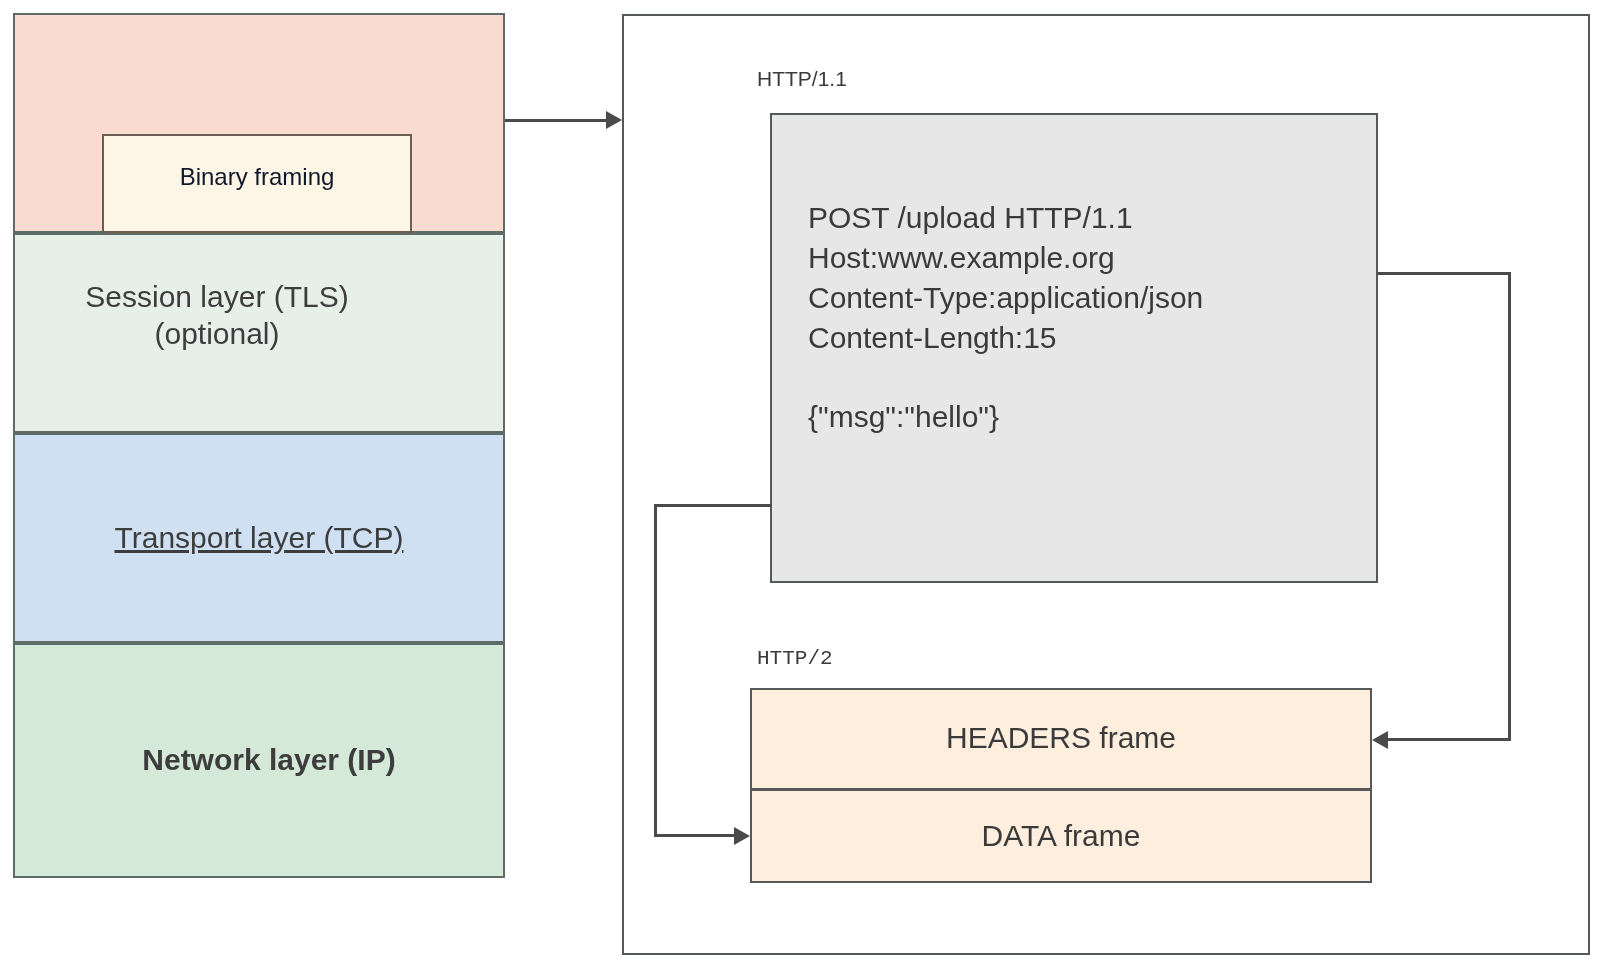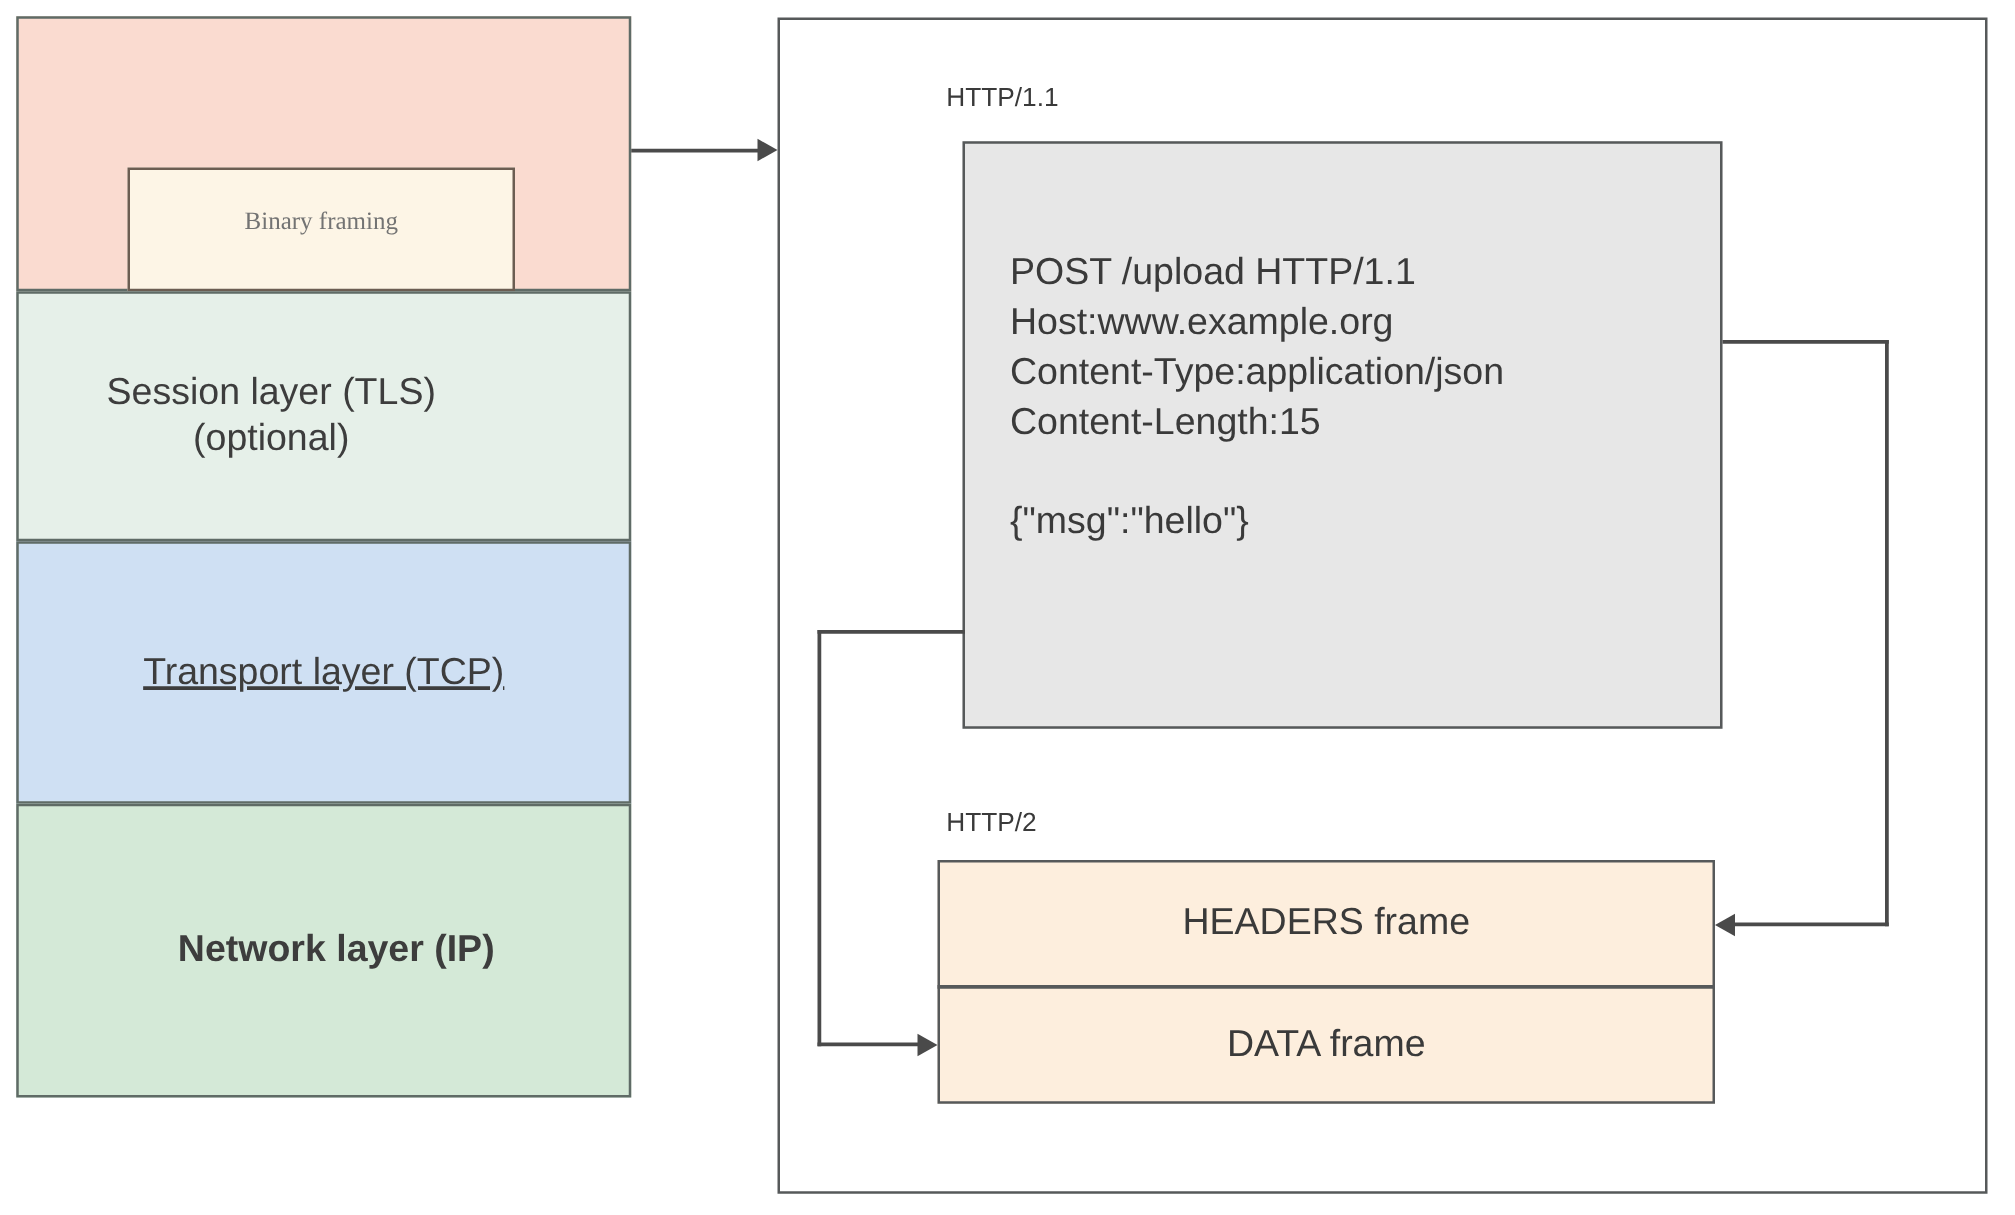--- a/index.html
+++ b/index.html
@@ -15,21 +15,21 @@
 
   
   .stack-layer{border:2px solid #5f6b66;}
   .layer-app{background:#fadbd0;}
   .layer-session{background:#e6f0e9;}
   .layer-transport{background:#cfe0f3;}
   .layer-network{background:#d4e9d7;}
   .layer-text{font-size:30px;color:#3d3d3d;}
 
   .binary-box{background:#fdf5e6;border:2px solid #6b5d52;}
-  .binary-text{font-size:20px;color:#737373;font-family:Liberation Serif, serif;}
+  .binary-text{font-size:24px;color:#0f172a;}
 
   
   .container-outline{border:2px solid #56595a;background:#ffffff;}
 
   .caption{font-size:21px;color:#3a3a3a;
            display:flex;align-items:center;justify-content:flex-start;}
 
   .http1-box{background:#e7e7e7;border:2px solid #56595a;}
   .http1-text{position:absolute;box-sizing:border-box;
               font-size:30px;line-height:1.33;color:#3a3a3a;
@@ -55,42 +55,42 @@
 <body>
 
 <div id="stage">
 
   <div class="box stack-layer layer-app" style="left:13px;top:13px;width:492px;height:220px;"></div>
 
   <div class="box binary-box" style="left:102px;top:134px;width:310px;height:99px;"></div>
   <div class="lbl binary-text" style="left:102px;top:134px;width:310px;height:86px;">Binary framing</div>
 
   <div class="box stack-layer layer-session" style="left:13px;top:233px;width:492px;height:200px;"></div>
-  <div class="lbl layer-text" style="left:13px;top:233px;width:408px;height:200px;">Session layer (TLS)
+  <div class="lbl layer-text" style="left:13px;top:216px;width:408px;height:200px;">Session layer (TLS)
 (optional)</div>
 
   <div class="box stack-layer layer-transport" style="left:13px;top:433px;width:492px;height:210px;"></div>
   <div class="lbl layer-text" style="left:13px;top:433px;width:492px;height:210px;text-decoration:underline;">Transport layer (TCP)</div>
 
   <div class="box stack-layer layer-network" style="left:13px;top:643px;width:492px;height:235px;"></div>
   <div class="lbl layer-text" style="left:23px;top:643px;width:492px;height:235px;font-weight:bold;">Network layer (IP)</div>
 
   <div class="box container-outline" style="left:622px;top:14px;width:968px;height:941px;"></div>
 
   <div class="lbl caption" style="left:757px;top:58px;width:420px;height:42px;justify-content:flex-start;">HTTP/1.1</div>
 
   <div class="box http1-box" style="left:770px;top:113px;width:608px;height:470px;"></div>
   <div class="http1-text" style="left:790px;top:198px;width:575px;">POST /upload HTTP/1.1
 Host:www.example.org
 Content-Type:application/json
 Content-Length:15
 
 {"msg":"hello"}</div>
 
-  <div class="lbl caption" style="left:757px;top:638px;width:420px;height:42px;justify-content:flex-start;">HTTP/2</div>
+  <div class="lbl caption" style="left:757px;top:638px;width:420px;height:42px;justify-content:flex-start;font-family:Liberation Mono, monospace;">HTTP/2</div>
 
   <div class="box frame-box" style="left:750px;top:688px;width:622px;height:195px;"></div>
 
   <div class="lbl frame-text" style="left:750px;top:688px;width:622px;height:100px;border-radius:32px;">HEADERS frame</div>
 
   <div class="frame-divider" style="left:750px;top:788px;width:622px;height:3px;"></div>
 
   <div class="lbl frame-text" style="left:750px;top:791px;width:622px;height:90px;">DATA frame</div>
 
   <div class="seg seg-h" style="left:505px;top:119px;width:103px;"></div>

